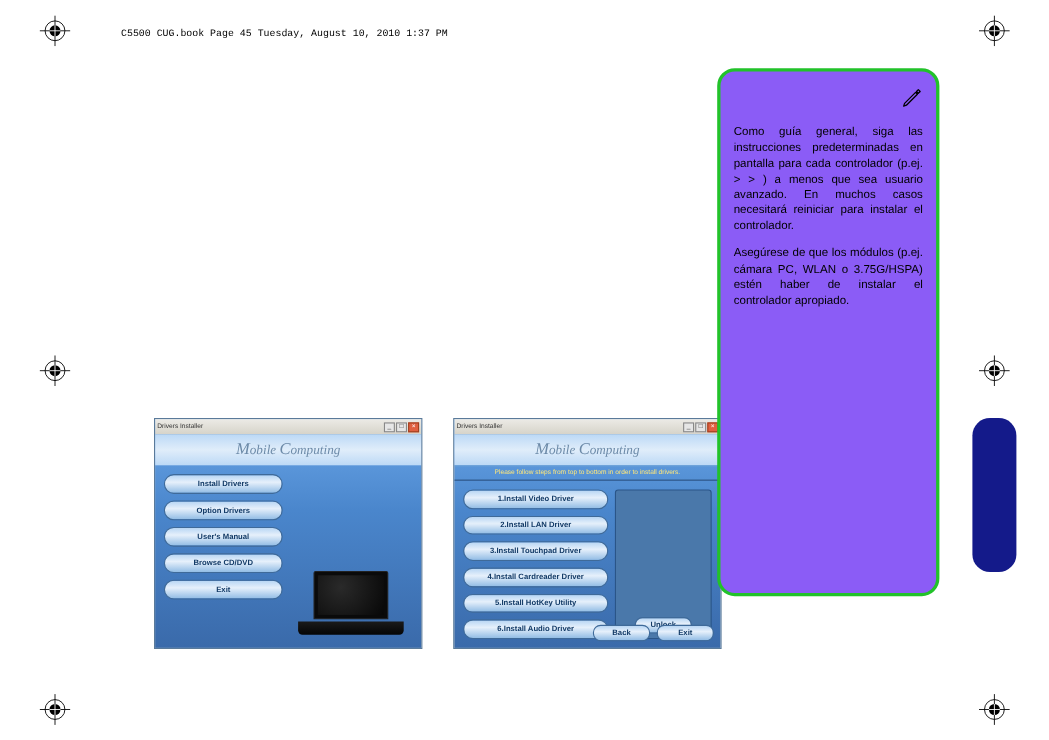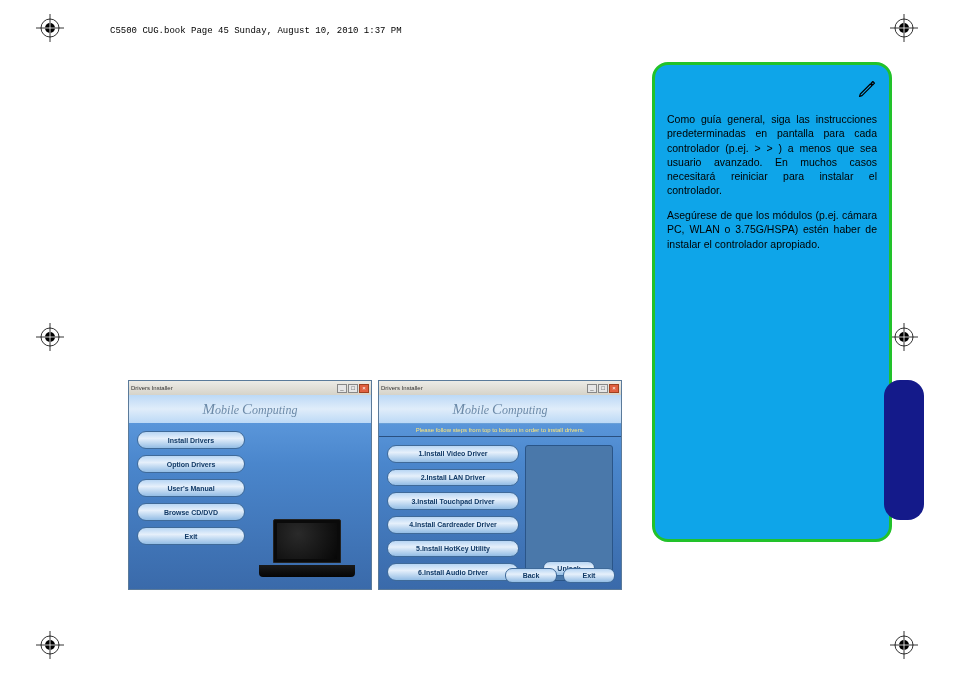--- a/index.html
+++ b/index.html
@@ -9,21 +9,21 @@
   .crop-mark svg { width: 100%; height: 100%; }
   .cm-tl { top: 14px; left: 36px; }
   .cm-tr { top: 14px; right: 36px; }
   .cm-bl { bottom: 14px; left: 36px; }
   .cm-br { bottom: 14px; right: 36px; }
   .cm-ml { top: 50%; left: 36px; transform: translateY(-50%); }
   .cm-mr { top: 50%; right: 36px; transform: translateY(-50%); }
 
   .page-header { position: absolute; top: 26px; left: 110px; font-size: 9px; font-family: "Courier New", monospace; color: #000; }
 
-  .screenshots-row { position: absolute; top: 380px; left: 128px; display: flex; gap: 6px; }
+  .screenshots-row { position: absolute; top: 380px; left: 140px; display: flex; gap: 28px; }
   .screenshot { width: 244px; height: 210px; border: 1px solid #5a7a9a; background: linear-gradient(180deg,#6aa6e8 0%, #4a86cc 40%, #3a6aaa 100%); position: relative; overflow: hidden; }
   .titlebar { height: 14px; background: linear-gradient(180deg,#ecebe6,#d6d3c9); display:flex; align-items:center; justify-content:space-between; padding:0 2px; font-size:6px; color:#333; }
   .titlebar .wbtns { display:flex; gap:1px; }
   .wbtn { width:10px; height:9px; border:1px solid #888; background:#e6e6e6; font-size:6px; line-height:7px; text-align:center; }
   .wbtn.close { background:#e06040; color:#fff; border-color:#a04020; }
   .brand-band { height: 28px; background: linear-gradient(180deg,#bcd9f6,#e0edfa,#bcd9f6); display:flex; align-items:center; justify-content:center; font-size:12px; color:#6c8aa8; font-style:italic; font-family: Georgia, serif; }
   .brand-band .big { font-size:15px; }
   .instr-band { font-size:6px; color:#ffe77a; text-align:center; padding:3px 4px; border-top:1px solid #6aa0d8; border-bottom:1px solid #2a5080; }
   .body-area { display:flex; padding:8px; gap:6px; height: calc(100% - 14px - 28px); }
   .body-area.with-instr { height: calc(100% - 14px - 28px - 14px); }
@@ -31,21 +31,21 @@
   .dbtn { height:18px; background: linear-gradient(180deg,#b8d6f4,#e6f0fb 40%,#93bde5); border:1px solid #3f6a99; border-radius:9px; font-size:7px; color:#123a66; display:flex; align-items:center; justify-content:center; font-weight:bold; white-space:nowrap; padding:0 4px; }
   .preview { flex:1; border:1px solid #2a5588; background:#4a78aa; border-radius:3px; position:relative; }
   .laptop { position:absolute; bottom:4px; left:50%; transform:translateX(-50%); width:96px; }
   .laptop .lid { width:68px; height:44px; background:#0a0a0a; border:1px solid #222; margin:0 auto; border-radius:2px 2px 0 0; }
   .laptop .screen { width:60px; height:36px; background: radial-gradient(circle at 35% 30%, #2a2a2a, #070707); margin:3px auto 0; }
   .laptop .base { width:96px; height:12px; background: linear-gradient(180deg,#1a1a1a,#050505); border-radius:0 0 4px 4px; margin-top:2px; }
   .bottom-btns { position:absolute; bottom:6px; right:6px; display:flex; gap:6px; }
   .pill { width:52px; height:15px; border-radius:7px; background:linear-gradient(180deg,#b8d6f4,#e6f0fb 40%,#93bde5); border:1px solid #3f6a99; font-size:7px; color:#123a66; display:flex; align-items:center; justify-content:center; font-weight:bold; }
   .s2 .btn-col { width: 132px; }
 
-  .note-box { position:absolute; top:62px; left:652px; width:240px; height:480px; border:3px solid #22c22a; border-radius:16px; background:#0ea5e9; padding:14px 12px; font-size:10.5px; line-height:1.35; color:#000; }
+  .note-box { position:absolute; top:62px; left:652px; width:202px; height:480px; border:3px solid #22c22a; border-radius:16px; background:#8b5cf6; padding:14px 12px; font-size:10.5px; line-height:1.35; color:#000; }
   .note-icon { text-align:right; margin-bottom:10px; }
   .note-icon svg { width:20px; height:20px; }
   .note-box p { margin-bottom:11px; text-align:justify; }
 
   .side-tab { position:absolute; top:380px; right:30px; width:40px; height:140px; background:#141a8a; border-radius:16px; }
 </style>
 </head>
 <body>
 
 <div class="crop-mark cm-tl"><svg viewBox="0 0 28 28">
@@ -90,21 +90,21 @@
     </svg></div>
 <div class="crop-mark cm-mr"><svg viewBox="0 0 28 28">
       <circle cx="14" cy="14" r="9" fill="none" stroke="#000" stroke-width="0.8"></circle>
       <line x1="14" y1="0" x2="14" y2="28" stroke="#000" stroke-width="0.8"></line>
       <line x1="0" y1="14" x2="28" y2="14" stroke="#000" stroke-width="0.8"></line>
       <circle cx="14" cy="14" r="5" fill="#000"></circle>
       <line x1="14" y1="9" x2="14" y2="19" stroke="#fff" stroke-width="0.8"></line>
       <line x1="9" y1="14" x2="19" y2="14" stroke="#fff" stroke-width="0.8"></line>
     </svg></div>
 
-<div class="page-header">C5500 CUG.book  Page 45  Sunday, August 10, 2010  1:37 PM</div>
+<div class="page-header">C5500 CUG.book  Page 45  Tuesday, August 10, 2010  1:37 PM</div>
 
 <div class="screenshots-row">
 
   <div class="screenshot">
     <div class="titlebar">
       <span>Drivers Installer</span>
       <span class="wbtns">
         <span class="wbtn">_</span>
         <span class="wbtn">□</span>
         <span class="wbtn close">×</span>

